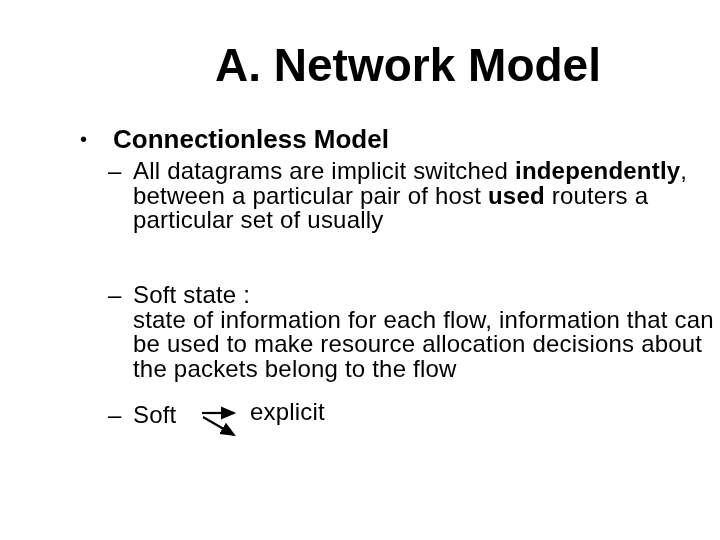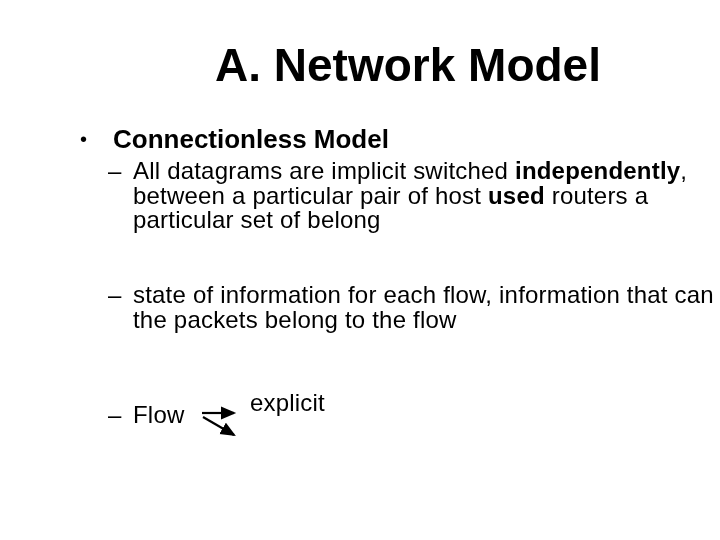--- a/index.html
+++ b/index.html
@@ -65,21 +65,21 @@
   }
   .line {
     white-space: pre;
   }
   .bold {
     font-weight: bold;
   }
   .options {
     position: absolute;
     left: 210px;
-    top: 391px;
+    top: 400px;
     font-size: 24px;
     line-height: 24.5px;
     letter-spacing: 0.2px;
   }
   .options .indent {
     padding-left: 6px;
   }
   .arrows {
     position: absolute;
     left: 150px;
@@ -96,36 +96,38 @@
   <div class="bullet-row">
     <span class="bullet-dot">•</span>
     <span>Connectionless Model</span>
   </div>
 
   <div class="sub" style="top:159px">
     <span class="dash">–</span>
     <div class="sub-lines">
       <div class="line"><span>All datagrams are implicit switched </span><span class="bold">independently</span><span>,</span></div>
       <div class="line"><span>between a particular pair of host </span><span class="bold">used</span><span> routers a</span></div>
-      <div class="line"><span>particular set of belong</span><span class="bold"></span><span></span></div>
+      <div class="line"><span>particular set of usually</span><span class="bold"></span><span></span></div>
     </div>
   </div>
 
   <div class="sub" style="top:283px">
     <span class="dash">–</span>
     <div class="sub-lines">
+      <div class="line"><span>Soft state :</span><span class="bold"></span><span></span></div>
       <div class="line"><span>state of information for each flow, information that can</span><span class="bold"></span><span></span></div>
+      <div class="line"><span>be used to make resource allocation decisions about</span><span class="bold"></span><span></span></div>
       <div class="line"><span>the packets belong to the flow</span><span class="bold"></span><span></span></div>
     </div>
   </div>
 
   <div class="sub" style="top:403px">
     <span class="dash">–</span>
     <div class="sub-lines">
-      <div class="line"><span>Flow</span></div>
+      <div class="line"><span>Soft</span></div>
     </div>
   </div>
 
   <svg class="arrows" width="60" height="42" viewBox="0 0 60 42">
     <defs>
       <marker id="ah" markerWidth="8" markerHeight="8" refX="6" refY="3" orient="auto">
         <path d="M0,0 L7,3 L0,6 z" fill="#000000"></path>
       </marker>
     </defs>
     <line x1="12" y1="11" x2="44" y2="11" stroke="#000000" stroke-width="2.2" marker-end="url(#ah)"></line>

